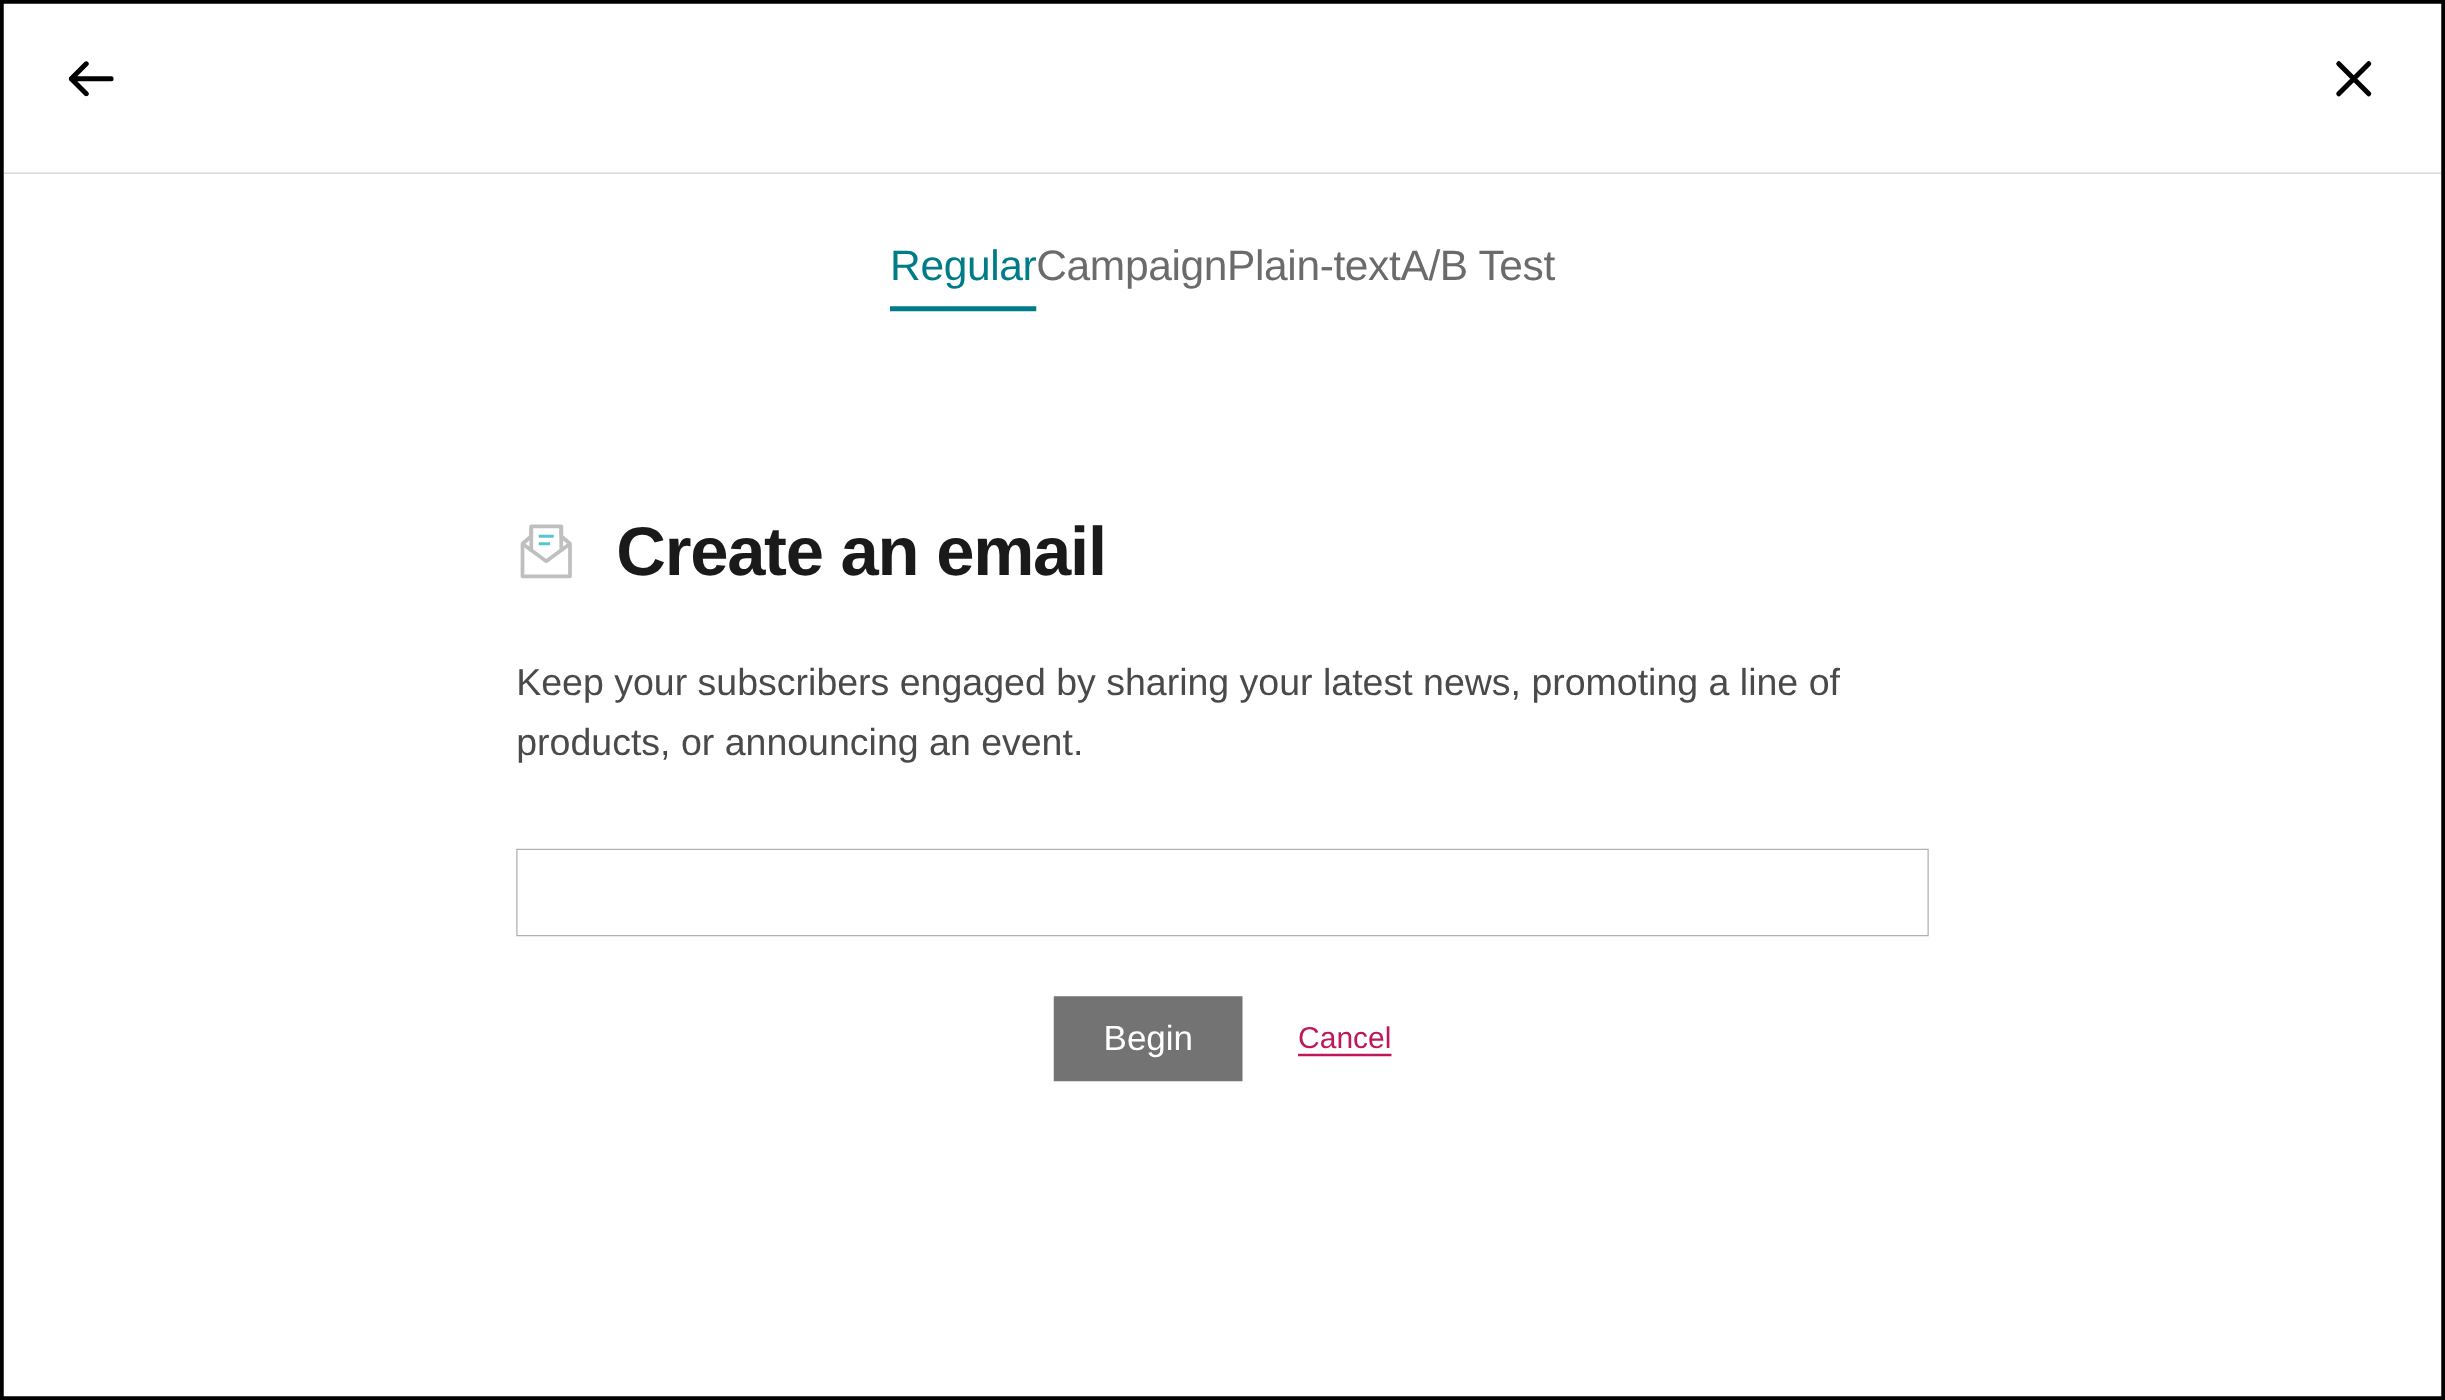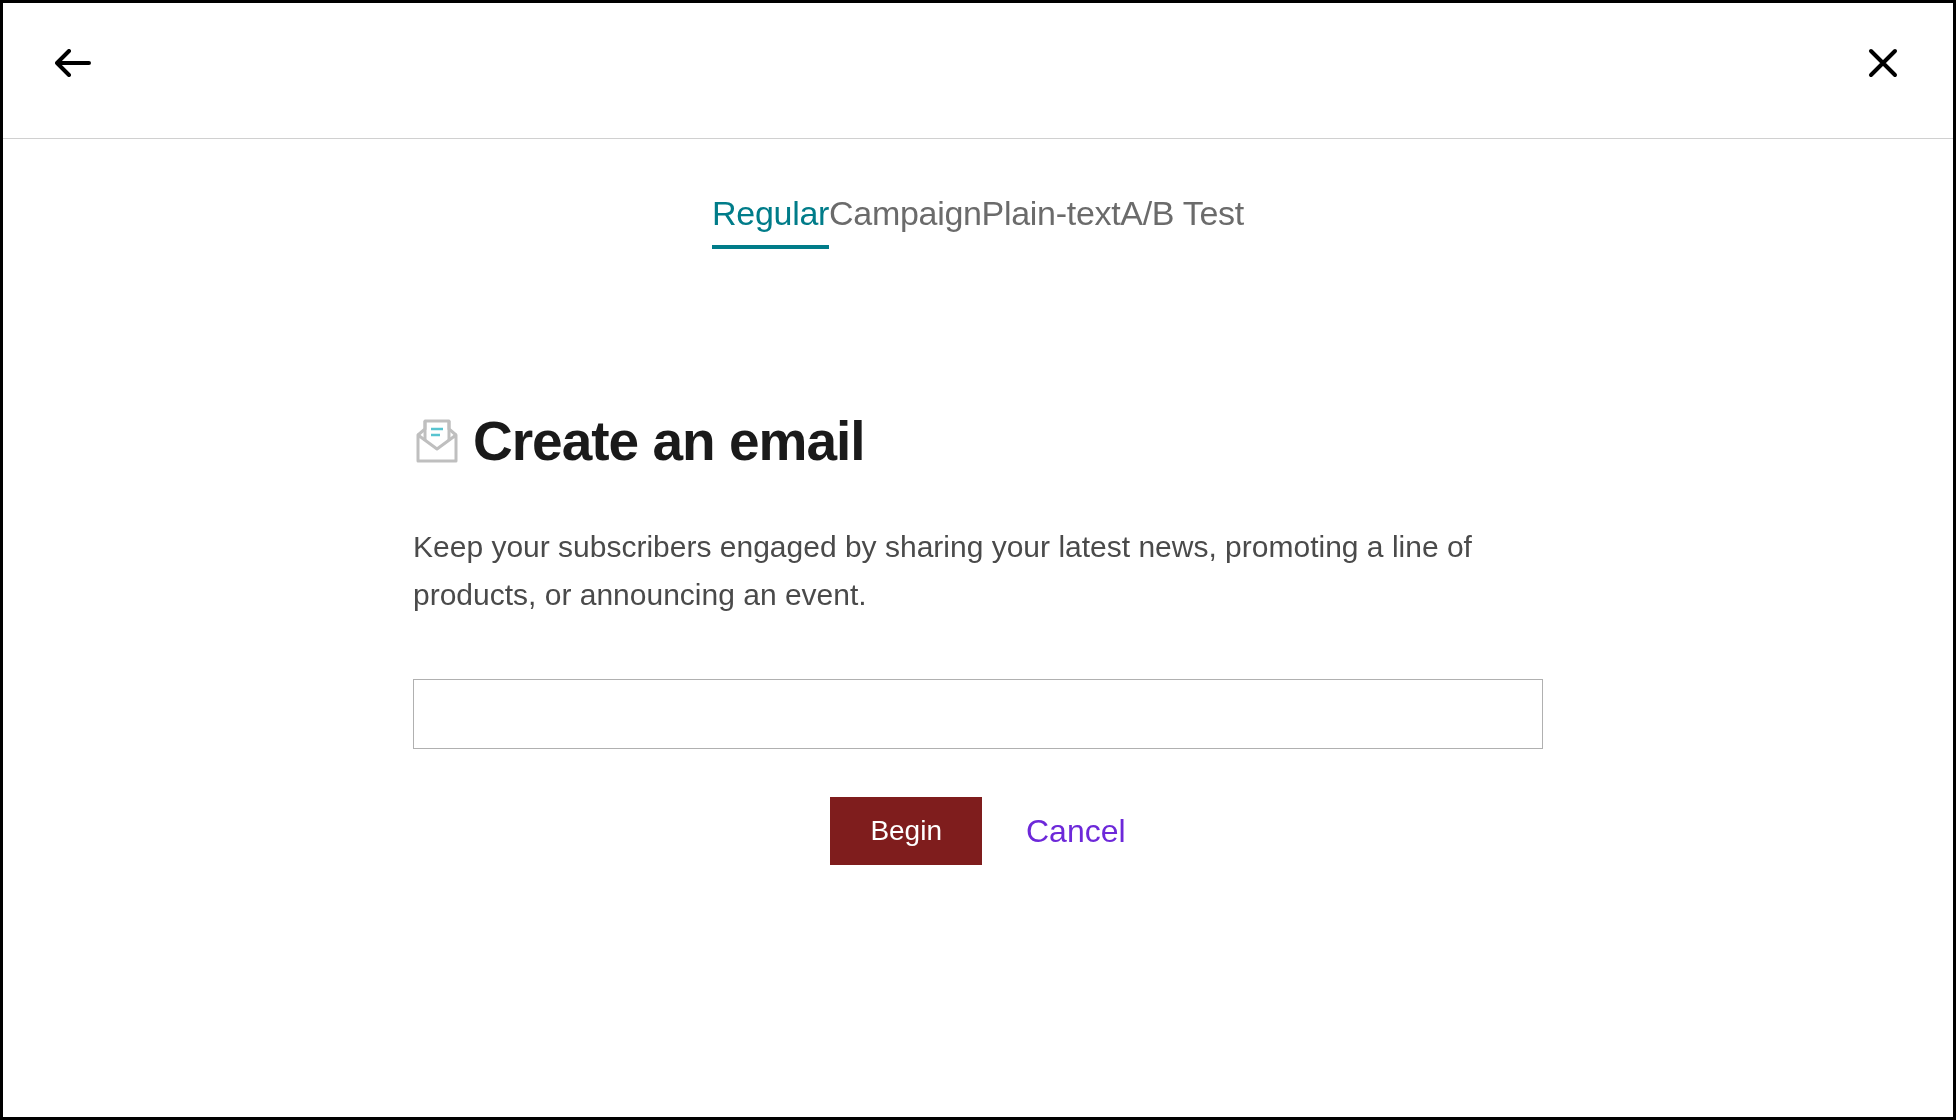--- a/index.html
+++ b/index.html
@@ -66,21 +66,21 @@
     
     .content {
       max-width: 1130px;
       margin: 0 auto;
       padding-top: 150px;
     }
     
     .title-row {
       display: flex;
       align-items: center;
-      gap: 12px;
+      gap: 32px;
       margin-bottom: 50px;
     }
     
     .email-icon {
       width: 48px;
       height: 48px;
     }
     
     .page-title {
       font-size: 55px;
@@ -116,32 +116,33 @@
     
     .actions {
       display: flex;
       justify-content: center;
       align-items: center;
       gap: 44px;
       margin-top: 48px;
     }
     
     .btn-primary {
-      background: #7f1d1d;
+      background: #737373;
       color: #ffffff;
       border: none;
       font-size: 28px;
       font-weight: 500;
       padding: 18px 40px;
       cursor: pointer;
     }
     
     .btn-link {
-      color: #6d28d9;
-      font-size: 32px;
+      color: #be185d;
+      font-size: 24px;
+      text-decoration: underline;
       cursor: pointer;
       background: none;
       border: none;
       font-weight: 400;
       text-underline-offset: 5px;
     }
   </style>
 </head>
 <body>
 

